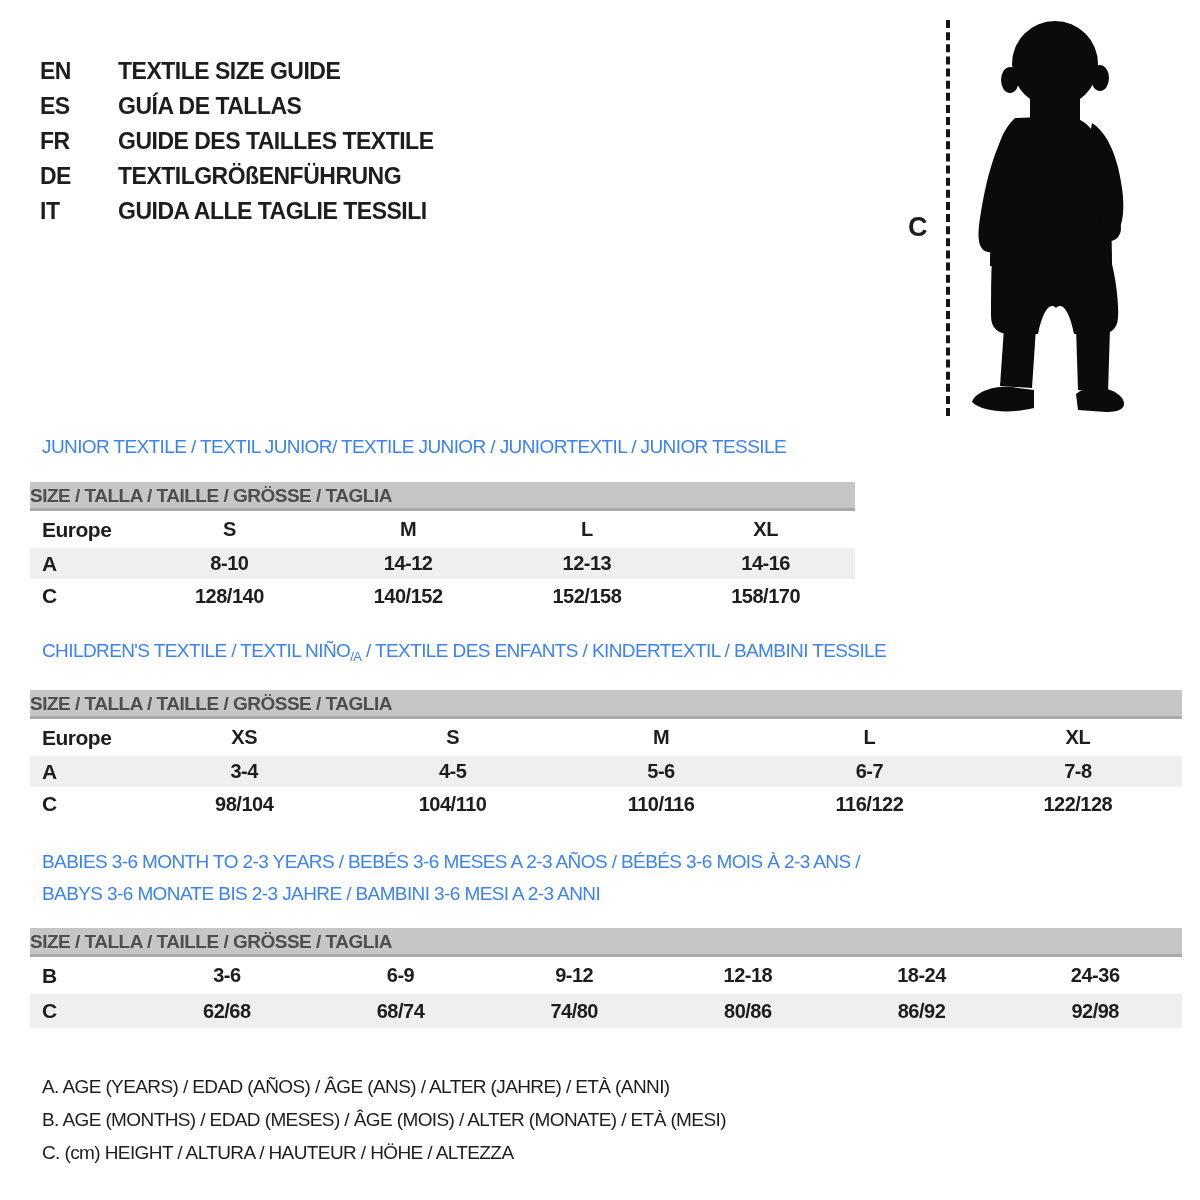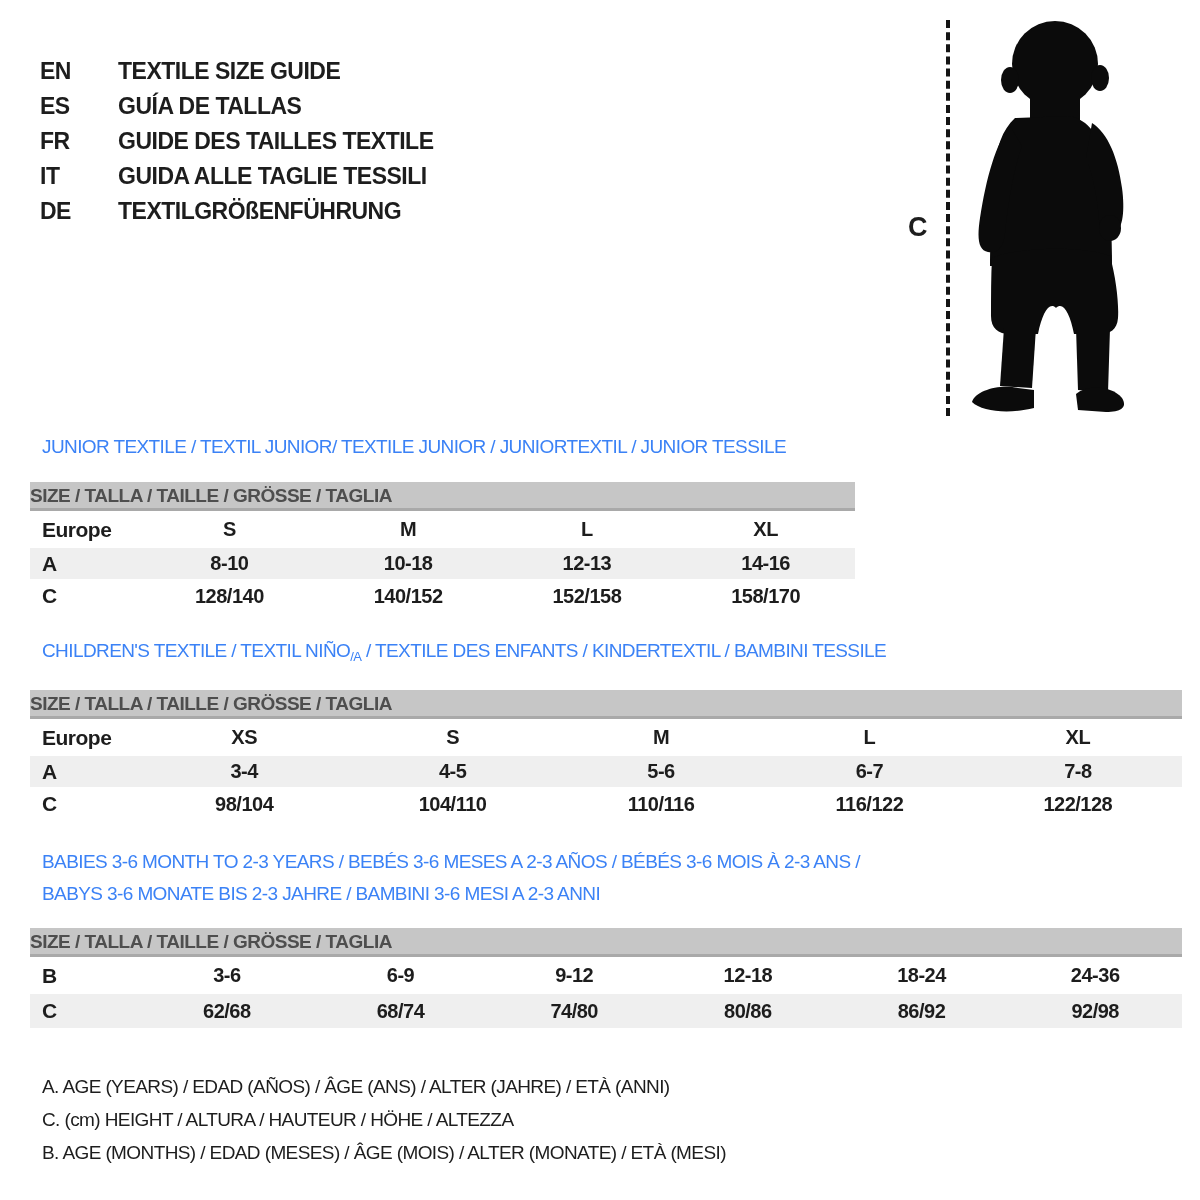--- a/index.html
+++ b/index.html
@@ -63,26 +63,26 @@
     </div>
     <div class="lang-row">
       <span class="lang-code">ES</span>
       <span class="lang-title">GUÍA DE TALLAS</span>
     </div>
     <div class="lang-row">
       <span class="lang-code">FR</span>
       <span class="lang-title">GUIDE DES TAILLES TEXTILE</span>
     </div>
     <div class="lang-row">
+      <span class="lang-code">DE</span>
+      <span class="lang-title">TEXTILGRÖßENFÜHRUNG</span>
+    </div>
+    <div class="lang-row">
       <span class="lang-code">IT</span>
       <span class="lang-title">GUIDA ALLE TAGLIE TESSILI</span>
-    </div>
-    <div class="lang-row">
-      <span class="lang-code">DE</span>
-      <span class="lang-title">TEXTILGRÖßENFÜHRUNG</span>
     </div>
   </div>
 
   <div class="abs dash-line"></div>
   <div class="abs c-label">C</div>
   <svg class="abs silhouette" width="180" height="400" viewBox="0 0 180 400">
     <g fill="#0b0b0b">
       <ellipse cx="95" cy="46" rx="43" ry="43"></ellipse>
       <ellipse cx="50" cy="62" rx="9" ry="13"></ellipse>
       <ellipse cx="140" cy="60" rx="9" ry="13"></ellipse>
@@ -106,21 +106,21 @@
     <div class="st-row row-sizes">
       <div class="st-lbl">Europe</div>
       <div class="st-cell">S</div>
       <div class="st-cell">M</div>
       <div class="st-cell">L</div>
       <div class="st-cell">XL</div>
     </div>
     <div class="st-row row-a shaded">
       <div class="st-lbl">A</div>
       <div class="st-cell">8-10</div>
-      <div class="st-cell">10-18</div>
+      <div class="st-cell">14-12</div>
       <div class="st-cell">12-13</div>
       <div class="st-cell">14-16</div>
     </div>
     <div class="st-row row-last">
       <div class="st-lbl">C</div>
       <div class="st-cell">128/140</div>
       <div class="st-cell">140/152</div>
       <div class="st-cell">152/158</div>
       <div class="st-cell">158/170</div>
     </div>
@@ -180,17 +180,17 @@
       <div class="st-cell">68/74</div>
       <div class="st-cell">74/80</div>
       <div class="st-cell">80/86</div>
       <div class="st-cell">86/92</div>
       <div class="st-cell">92/98</div>
     </div>
   </div>
 
   <div class="abs legend">
     <div class="legend-line">A. AGE (YEARS) / EDAD (AÑOS) / ÂGE (ANS) / ALTER (JAHRE) / ETÀ (ANNI)</div>
+    <div class="legend-line">B. AGE (MONTHS) / EDAD (MESES) / ÂGE (MOIS) / ALTER (MONATE) / ETÀ (MESI)</div>
     <div class="legend-line">C. (cm) HEIGHT / ALTURA / HAUTEUR / HÖHE / ALTEZZA</div>
-    <div class="legend-line">B. AGE (MONTHS) / EDAD (MESES) / ÂGE (MOIS) / ALTER (MONATE) / ETÀ (MESI)</div>
   </div>
 
 </div>
 
 </body></html>

